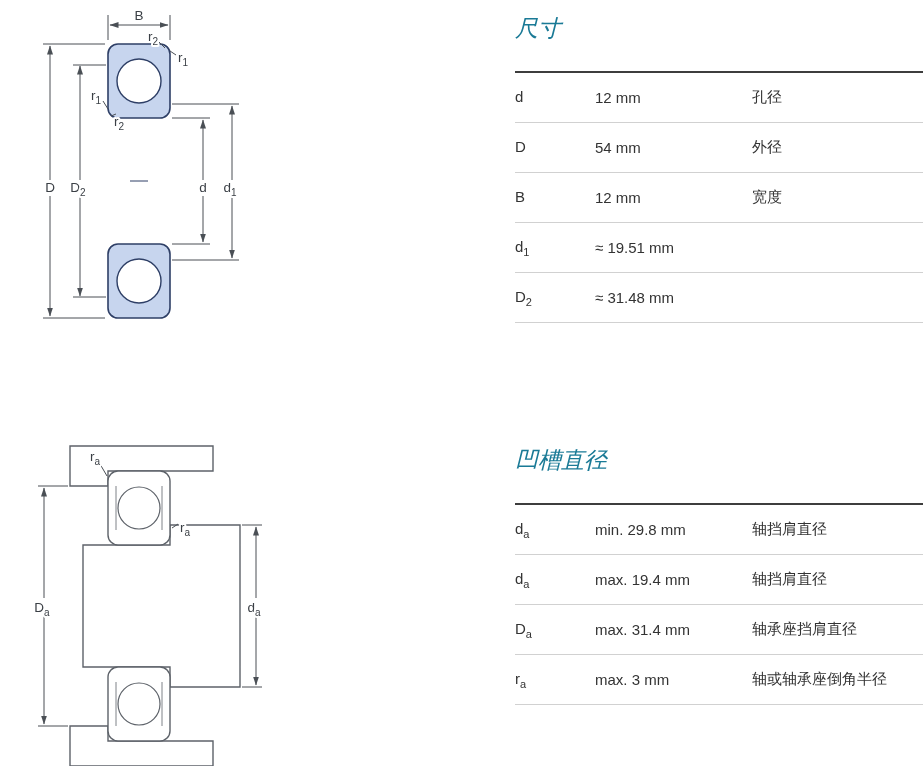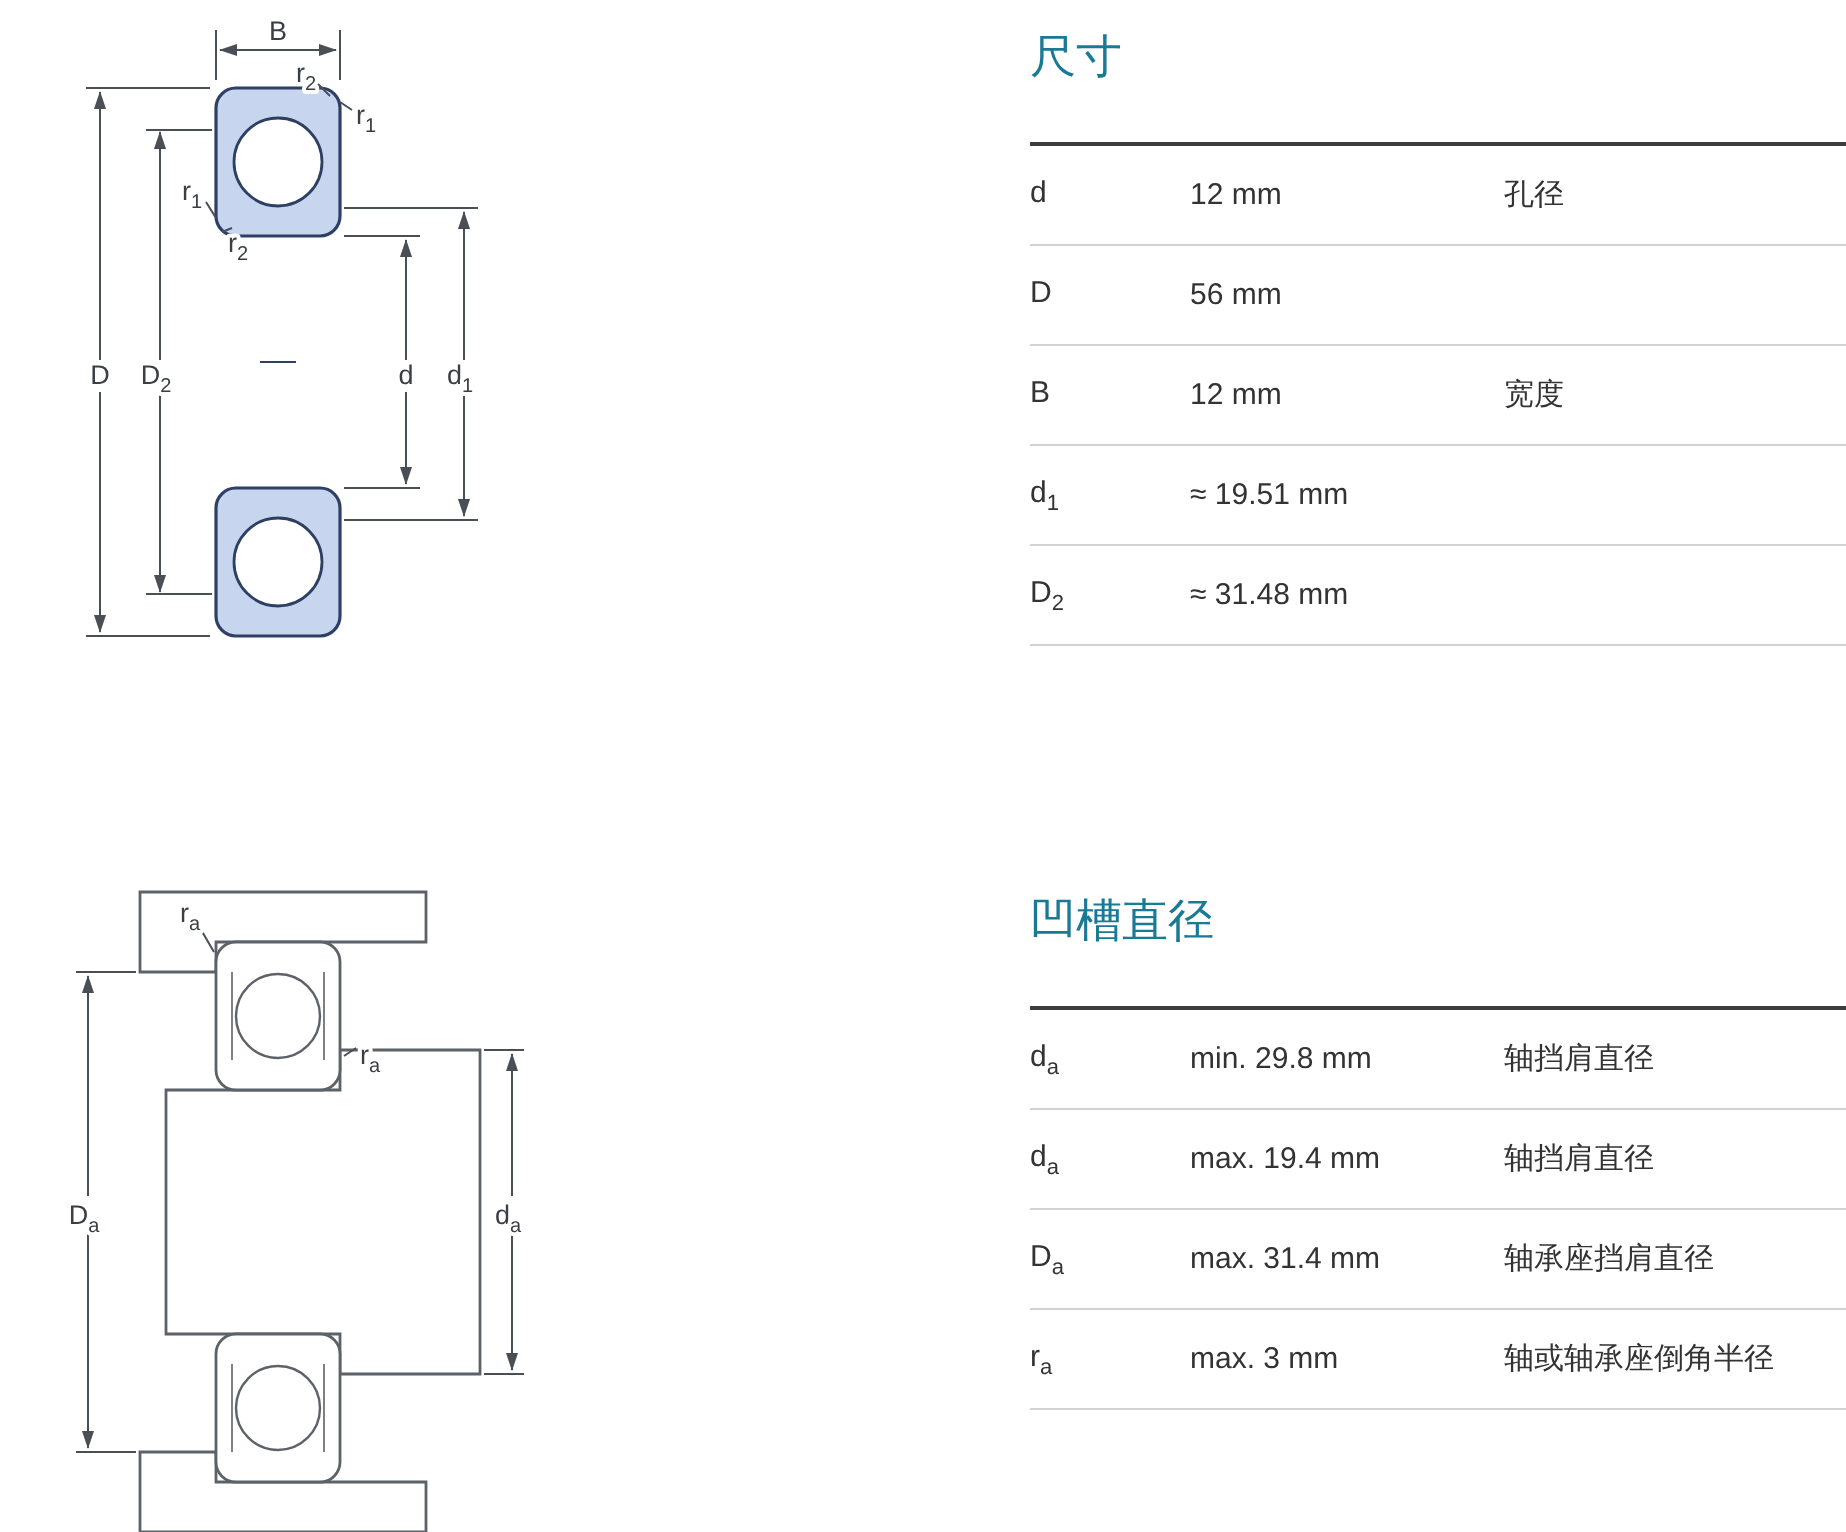--- a/index.html
+++ b/index.html
@@ -3,21 +3,21 @@
 <meta charset="utf-8">
 <style>
   html,body{margin:0;padding:0;background:#ffffff;}
   body{font-family:"Liberation Sans",sans-serif;}
   .page{position:relative;width:923px;height:766px;background:#ffffff;overflow:hidden;}
 
   
   .section{position:absolute;left:515px;width:408px;}
   .section1{top:12px;}
   .section2{top:444px;}
-  .sec-title{margin:0 0 27px 0;font-size:23px;line-height:32px;font-weight:400;color:#1a7a96;}
+  .sec-title{margin:0 0 27px 0;font-size:23px;line-height:32px;font-weight:400;color:#1a7a96;font-style:italic;}
   .dtable{border-top:2px solid #3d3d3d;}
   .trow{display:grid;grid-template-columns:80px 157px 1fr;align-items:center;height:49px;
         border-bottom:1px solid #d1d1d1;font-size:15px;color:#333333;}
   .trow .sym sub{font-size:11px;}
   .cell{white-space:nowrap;}
 
   
   .diag1{position:absolute;left:8px;top:4px;}
   .diag2{position:absolute;left:8px;top:438px;}
   .dlab{font-family:"Liberation Sans",sans-serif;font-size:13.5px;fill:#3a3f45;
@@ -116,21 +116,22 @@
   <div class="section section1">
     <h2 class="sec-title">尺寸</h2>
     <div class="dtable">
       <div class="trow">
         <div class="cell sym"><span>d</span><sub></sub></div>
         <div class="cell val">12 mm</div>
         <div class="cell desc">孔径</div>
       </div>
       <div class="trow">
         <div class="cell sym"><span>D</span><sub></sub></div>
-        <div class="cell val">56 mm</div>
+        <div class="cell val">54 mm</div>
+        <div class="cell desc">外径</div>
       </div>
       <div class="trow">
         <div class="cell sym"><span>B</span><sub></sub></div>
         <div class="cell val">12 mm</div>
         <div class="cell desc">宽度</div>
       </div>
       <div class="trow">
         <div class="cell sym"><span>d</span><sub>1</sub></div>
         <div class="cell val">≈ 19.51 mm</div>
       </div>

